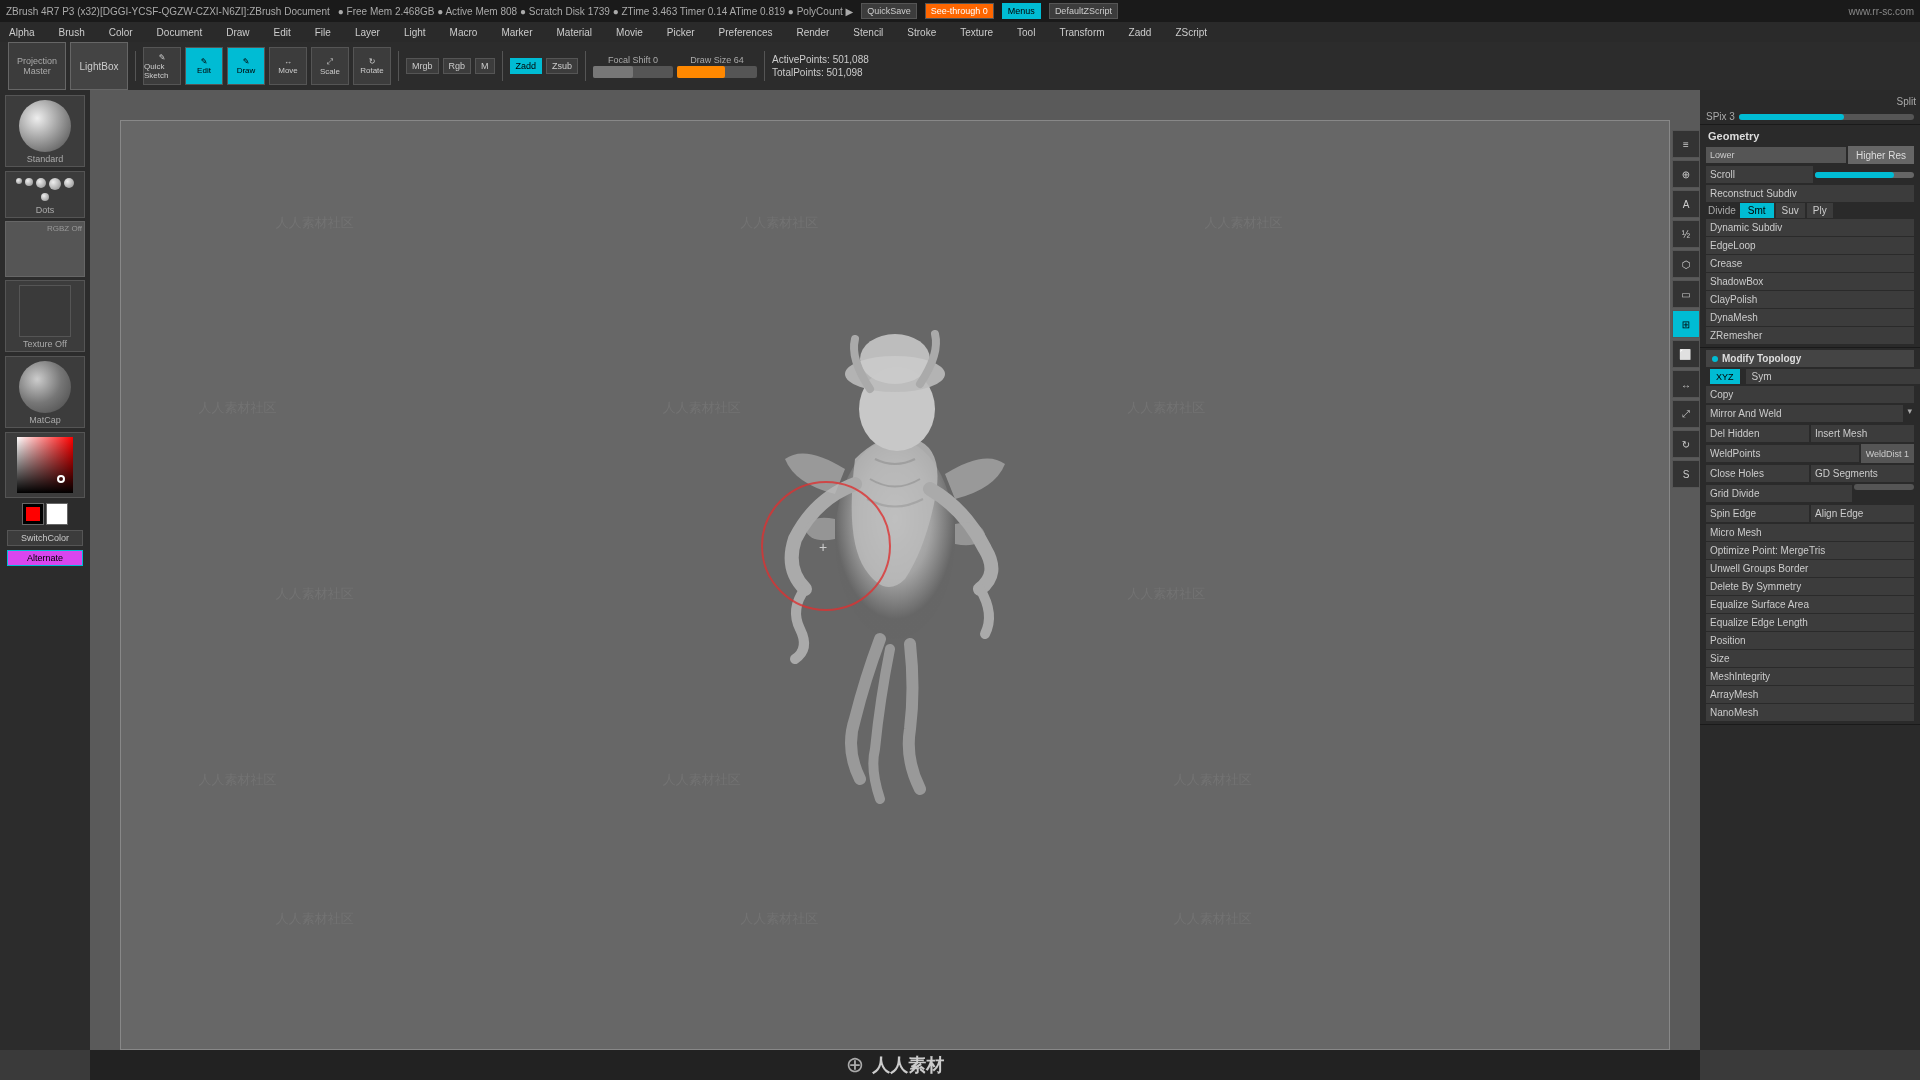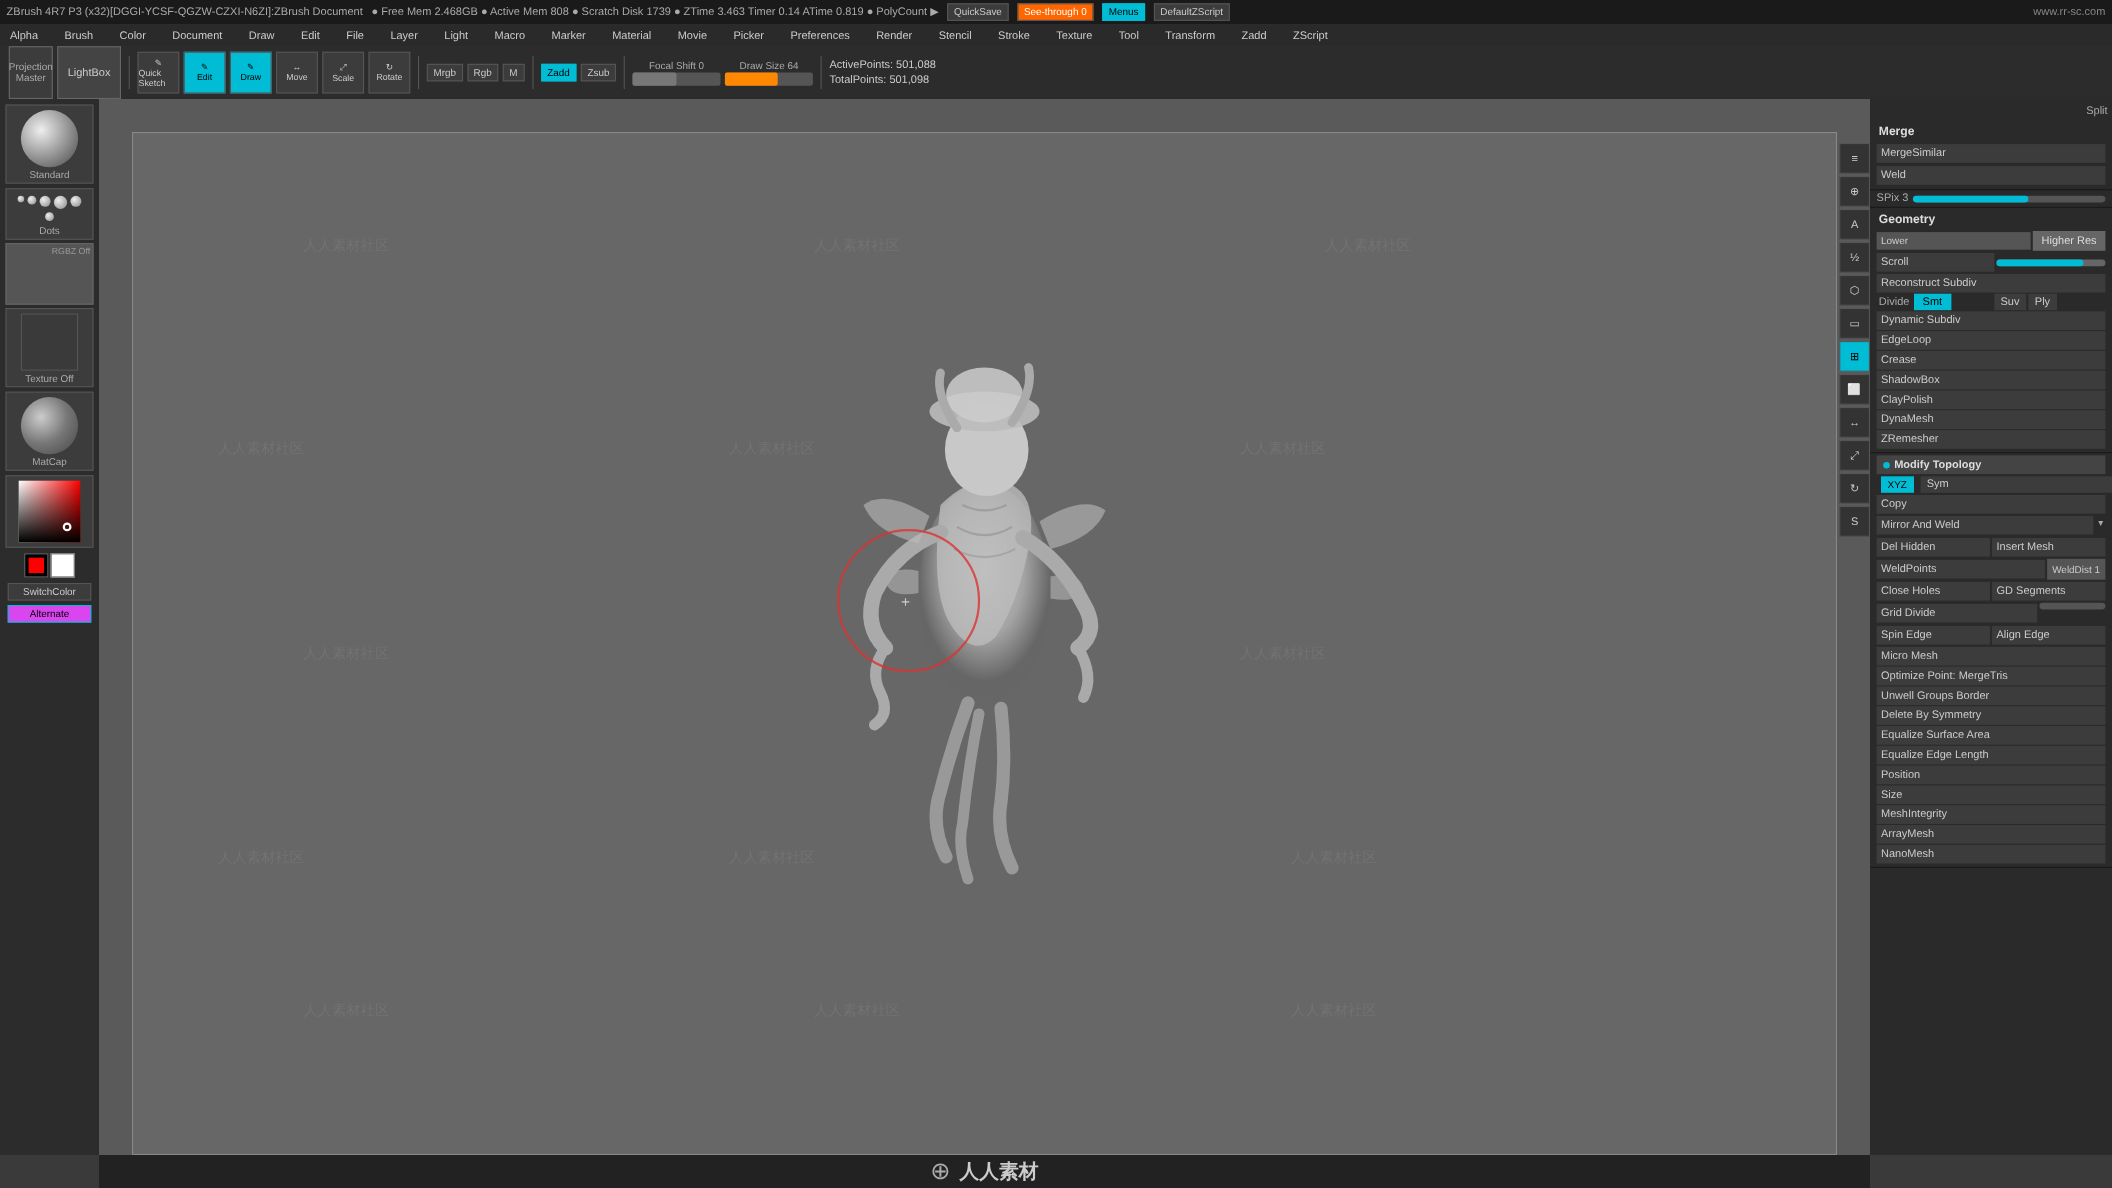--- a/index.html
+++ b/index.html
@@ -315,31 +315,30 @@
       border: 1px solid #555;
       display: flex;
       align-items: center;
       justify-content: center;
       cursor: pointer;
       color: #ccc;
       font-size: 10px;
     }
 
     .proj-master-btn {
-      width: 40px;
+      width: 58px;
       height: 48px;
       background: #3c3c3c;
       border: 1px solid #666;
       color: #ccc;
       font-size: 9px;
       text-align: center;
       cursor: pointer;
       display: flex;
       flex-direction: column;
-      align-items: center;
       justify-content: center;
     }
 
     .lightbox-btn {
       width: 58px;
       height: 48px;
       background: #444;
       border: 1px solid #666;
       color: #ccc;
       font-size: 9px;
@@ -379,21 +378,21 @@
     
     .higher-res-btn {
       background: #666;
       color: #ddd;
       font-size: 10px;
       padding: 2px 8px;
       border: none;
       cursor: pointer;
     }
     .smt-btn { background: #00bcd4; color: #000; font-size: 10px; padding: 2px 8px; border: none; cursor: pointer; }
-    .suv-btn { background: #3c3c3c; color: #ccc; font-size: 10px; padding: 2px 6px; border: none; cursor: pointer; margin-left: 37px; }
+    .suv-btn { background: #3c3c3c; color: #ccc; font-size: 10px; padding: 2px 6px; border: none; cursor: pointer; }
     .ply-btn { background: #3c3c3c; color: #ccc; font-size: 10px; padding: 2px 6px; border: none; cursor: pointer; }
 
     .modify-topology-header {
       background: #444;
       color: #ddd;
       font-size: 10px;
       font-weight: bold;
       padding: 3px 6px;
       display: flex;
       align-items: center;
@@ -677,29 +676,20 @@
   <div class="side-icon-btn" title="Move">↔</div>
   <div class="side-icon-btn" title="Scale">⤢</div>
   <div class="side-icon-btn" title="Rotate">↻</div>
   <div class="side-icon-btn" title="Samp">S</div>
 </div>
 
 <div id="right-panel">
 
   <div style="padding:2px 4px;color:#aaa;font-size:10px;text-align:right;">Split</div>
 
-  <div class="panel-section">
-    <div class="panel-section-title">Merge</div>
-    <div class="panel-row">
-      <button class="panel-btn">MergeSimilar</button>
-    </div>
-    <div class="panel-row">
-      <button class="panel-btn" style="flex:1;">Weld</button>
-    </div>
-  </div>
 
 
   <div class="panel-section">
     <div style="display:flex;align-items:center;gap:4px;">
       <span style="color:#aaa;font-size:10px;">SPix 3</span>
       <div style="flex:1;height:6px;background:#555;border-radius:3px;">
         <div style="width:60%;height:100%;background:#00bcd4;border-radius:3px;"></div>
       </div>
     </div>
   </div>

